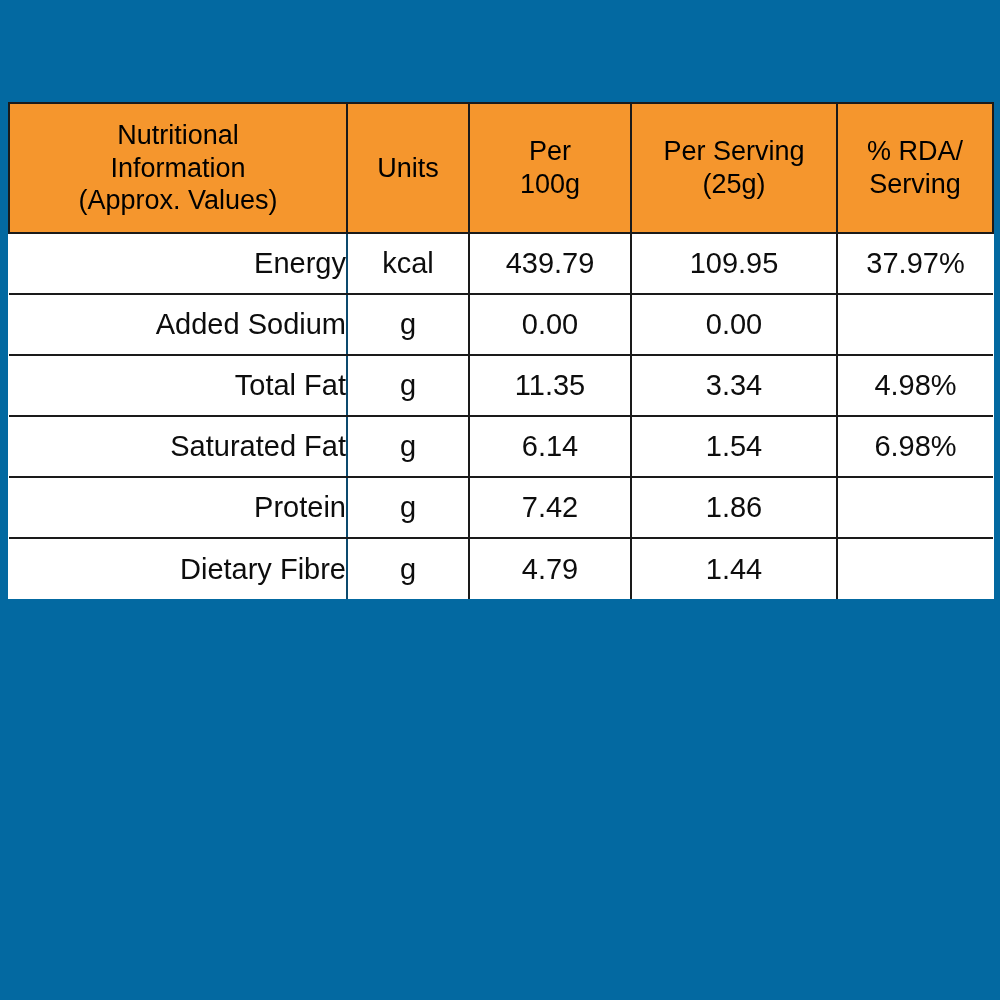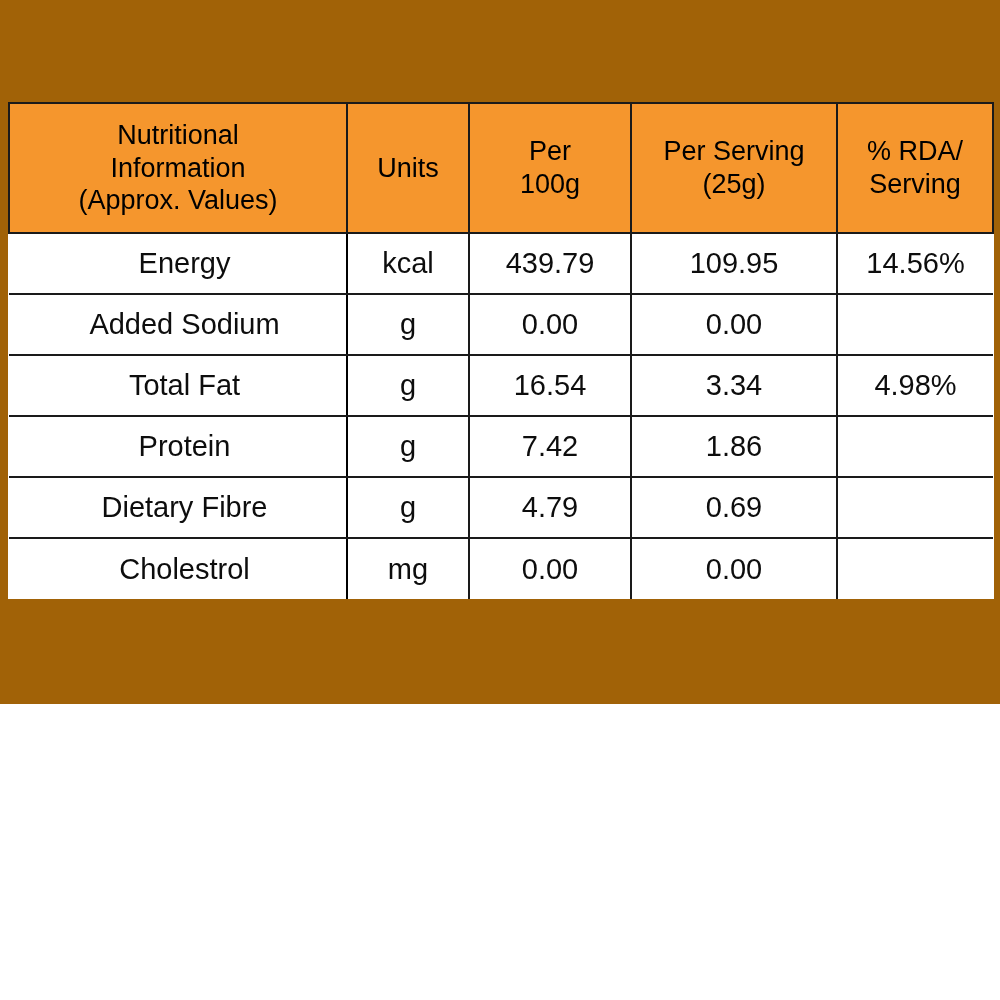--- a/index.html
+++ b/index.html
@@ -6,23 +6,23 @@
     margin: 0;
     padding: 0;
     width: 1000px;
     height: 1000px;
     background: #ffffff;
     font-family: "Liberation Sans", sans-serif;
   }
 
   .page {
     width: 1000px;
-    height: 704px;
+    height: 1000px;
     position: relative;
-    background: #a16207;
+    background: #0369a1;
     box-sizing: border-box;
   }
 
   .table-wrap {
     position: absolute;
     left: 8px;
     top: 102px;
     width: 984px;
   }
 
@@ -66,24 +66,24 @@
     border-top: 2px solid #1a1a1a;
     border-bottom: 2px solid #1a1a1a;
     border-left: 2px solid #1a1a1a;
     border-right: 2px solid #1a1a1a;
     box-sizing: border-box;
     vertical-align: middle;
   }
 
   
   table.nutrition tbody td.cell-name {
-    text-align: center;
+    text-align: right;
     padding-left: 14px;
     border-left: none;
-    border-right: 2px solid #000000;
+    border-right: 2px solid #0c4a6e;
   }
   table.nutrition tbody td.cell-units,
   table.nutrition tbody td.cell-100g,
   table.nutrition tbody td.cell-serv {
     text-align: center;
     border-left: none;
     border-right: 2px solid #1a1a1a;
   }
   table.nutrition tbody td.cell-rda {
     text-align: center;
@@ -131,53 +131,53 @@
             <span>Serving</span>
           </th>
         </tr>
       </thead>
       <tbody id="tbody">
           <tr>
             <td class="cell-name">Energy</td>
             <td class="cell-units">kcal</td>
             <td class="cell-100g">439.79</td>
             <td class="cell-serv">109.95</td>
-            <td class="cell-rda">14.56%</td>
+            <td class="cell-rda">37.97%</td>
           </tr>
           <tr>
             <td class="cell-name">Added Sodium</td>
             <td class="cell-units">g</td>
             <td class="cell-100g">0.00</td>
             <td class="cell-serv">0.00</td>
             <td class="cell-rda"></td>
           </tr>
           <tr>
             <td class="cell-name">Total Fat</td>
             <td class="cell-units">g</td>
-            <td class="cell-100g">16.54</td>
+            <td class="cell-100g">11.35</td>
             <td class="cell-serv">3.34</td>
             <td class="cell-rda">4.98%</td>
+          </tr>
+          <tr>
+            <td class="cell-name">Saturated Fat</td>
+            <td class="cell-units">g</td>
+            <td class="cell-100g">6.14</td>
+            <td class="cell-serv">1.54</td>
+            <td class="cell-rda">6.98%</td>
           </tr>
           <tr>
             <td class="cell-name">Protein</td>
             <td class="cell-units">g</td>
             <td class="cell-100g">7.42</td>
             <td class="cell-serv">1.86</td>
             <td class="cell-rda"></td>
           </tr>
           <tr>
             <td class="cell-name">Dietary Fibre</td>
             <td class="cell-units">g</td>
             <td class="cell-100g">4.79</td>
-            <td class="cell-serv">0.69</td>
-            <td class="cell-rda"></td>
-          </tr>
-          <tr>
-            <td class="cell-name">Cholestrol</td>
-            <td class="cell-units">mg</td>
-            <td class="cell-100g">0.00</td>
-            <td class="cell-serv">0.00</td>
+            <td class="cell-serv">1.44</td>
             <td class="cell-rda"></td>
           </tr>
         </tbody>
     </table>
   </div>
 </div>
 
 </body></html>

